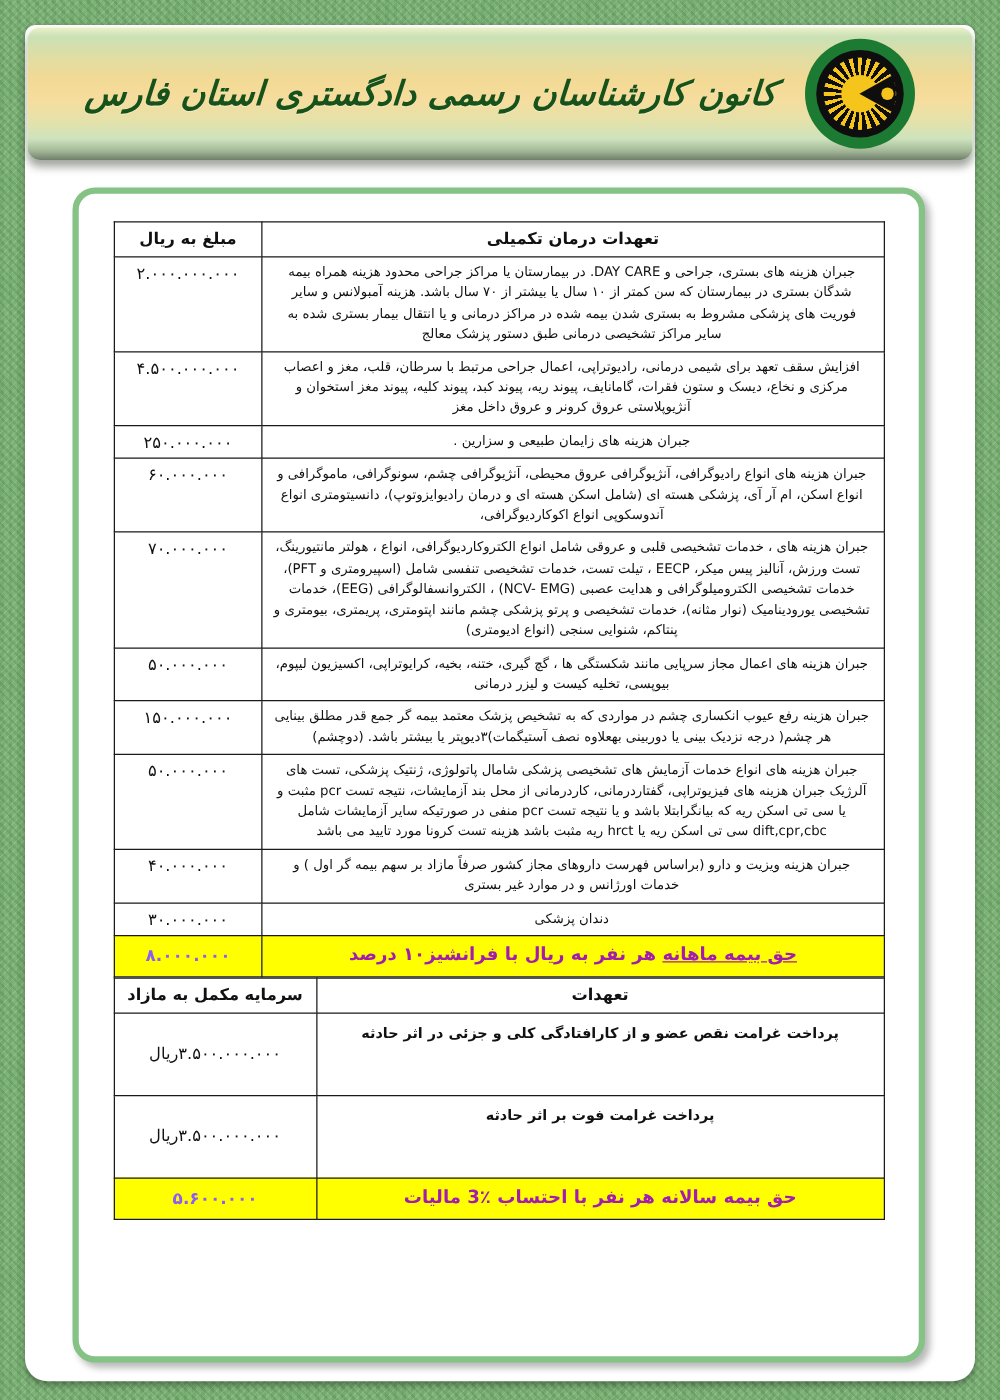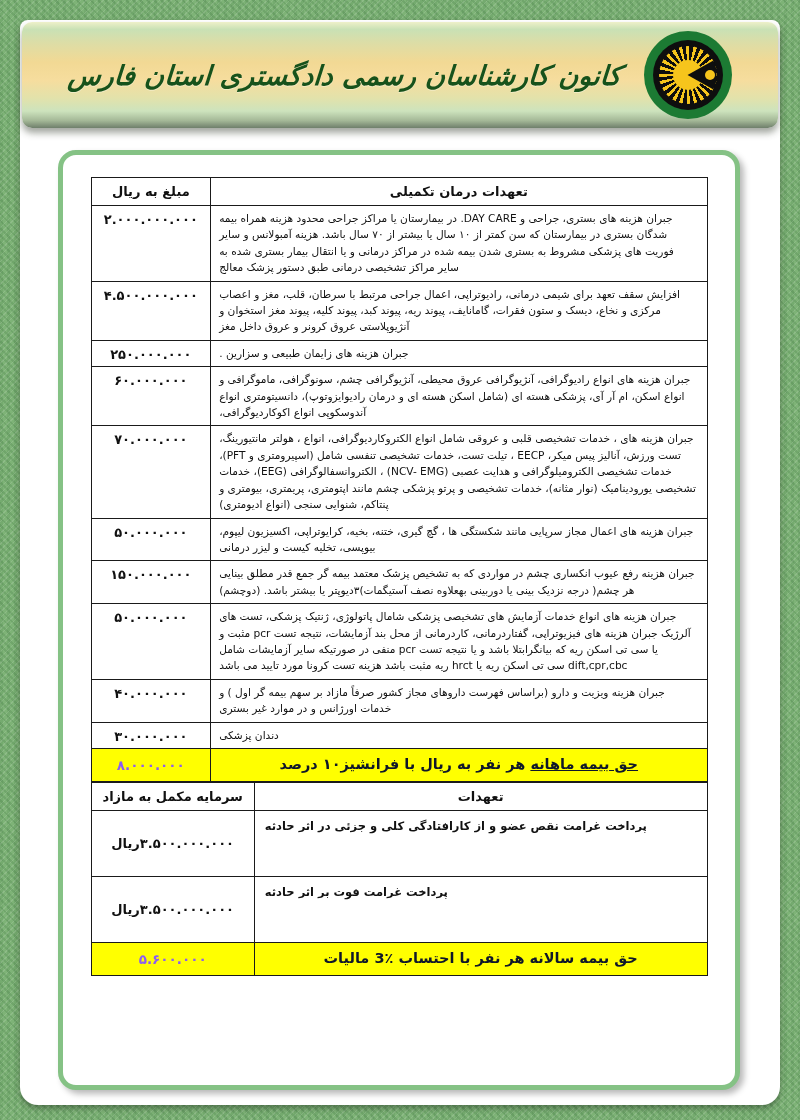--- a/index.html
+++ b/index.html
@@ -53,30 +53,30 @@
     padding:22px 26px;overflow:hidden;
   }
   table{border-collapse:collapse;width:617px;margin:0 auto;direction:rtl;}
   td,th{border:1px solid #1a1a1a;vertical-align:top;}
   .t1 .col-desc{width:512px;}
   .t1 .col-amt{width:104px;}
   .t2 .col-desc{width:467px;}
   .t2 .col-amt{width:149px;}
   th.hdr{font-size:13px;font-weight:bold;text-align:center;padding:6px 8px;color:#111;}
   td.desc{
-    font-size:10.6px;line-height:1.55;text-align:left;
+    font-size:10.6px;line-height:1.55;text-align:center;
     padding:4px 10px 5px 8px;color:#111;
   }
   td.amt{
-    font-size:13px;font-weight:bold;text-align:center;
+    font-size:13px;font-weight:normal;text-align:center;
     padding:6px 4px 4px 4px;color:#111;letter-spacing:.5px;white-space:nowrap;
   }
   tr.premium td{background:#ffff00;}
   td.premium-label{
-    font-size:14.5px;font-weight:bold;text-align:center;padding:7px 10px;color:#0f172a;
+    font-size:14.5px;font-weight:bold;text-align:center;padding:7px 10px;color:#a21caf;
   }
   td.premium-amt{
     font-size:13.5px;font-weight:bold;text-align:center;padding:8px 4px;color:#8b5cf6;letter-spacing:.5px;
   }
   .u{text-decoration:underline;}
   .t2 td.desc{font-weight:bold;font-size:11.5px;padding:7px 10px;}
   .t2 td.amt{font-size:13px;padding:25px 4px;}
   .section-heading{
     direction:rtl;text-align:right;font-size:14.5px;font-weight:bold;color:#111;
     margin:36px 8px 16px 0;width:617px;margin-left:auto;margin-right:auto;

